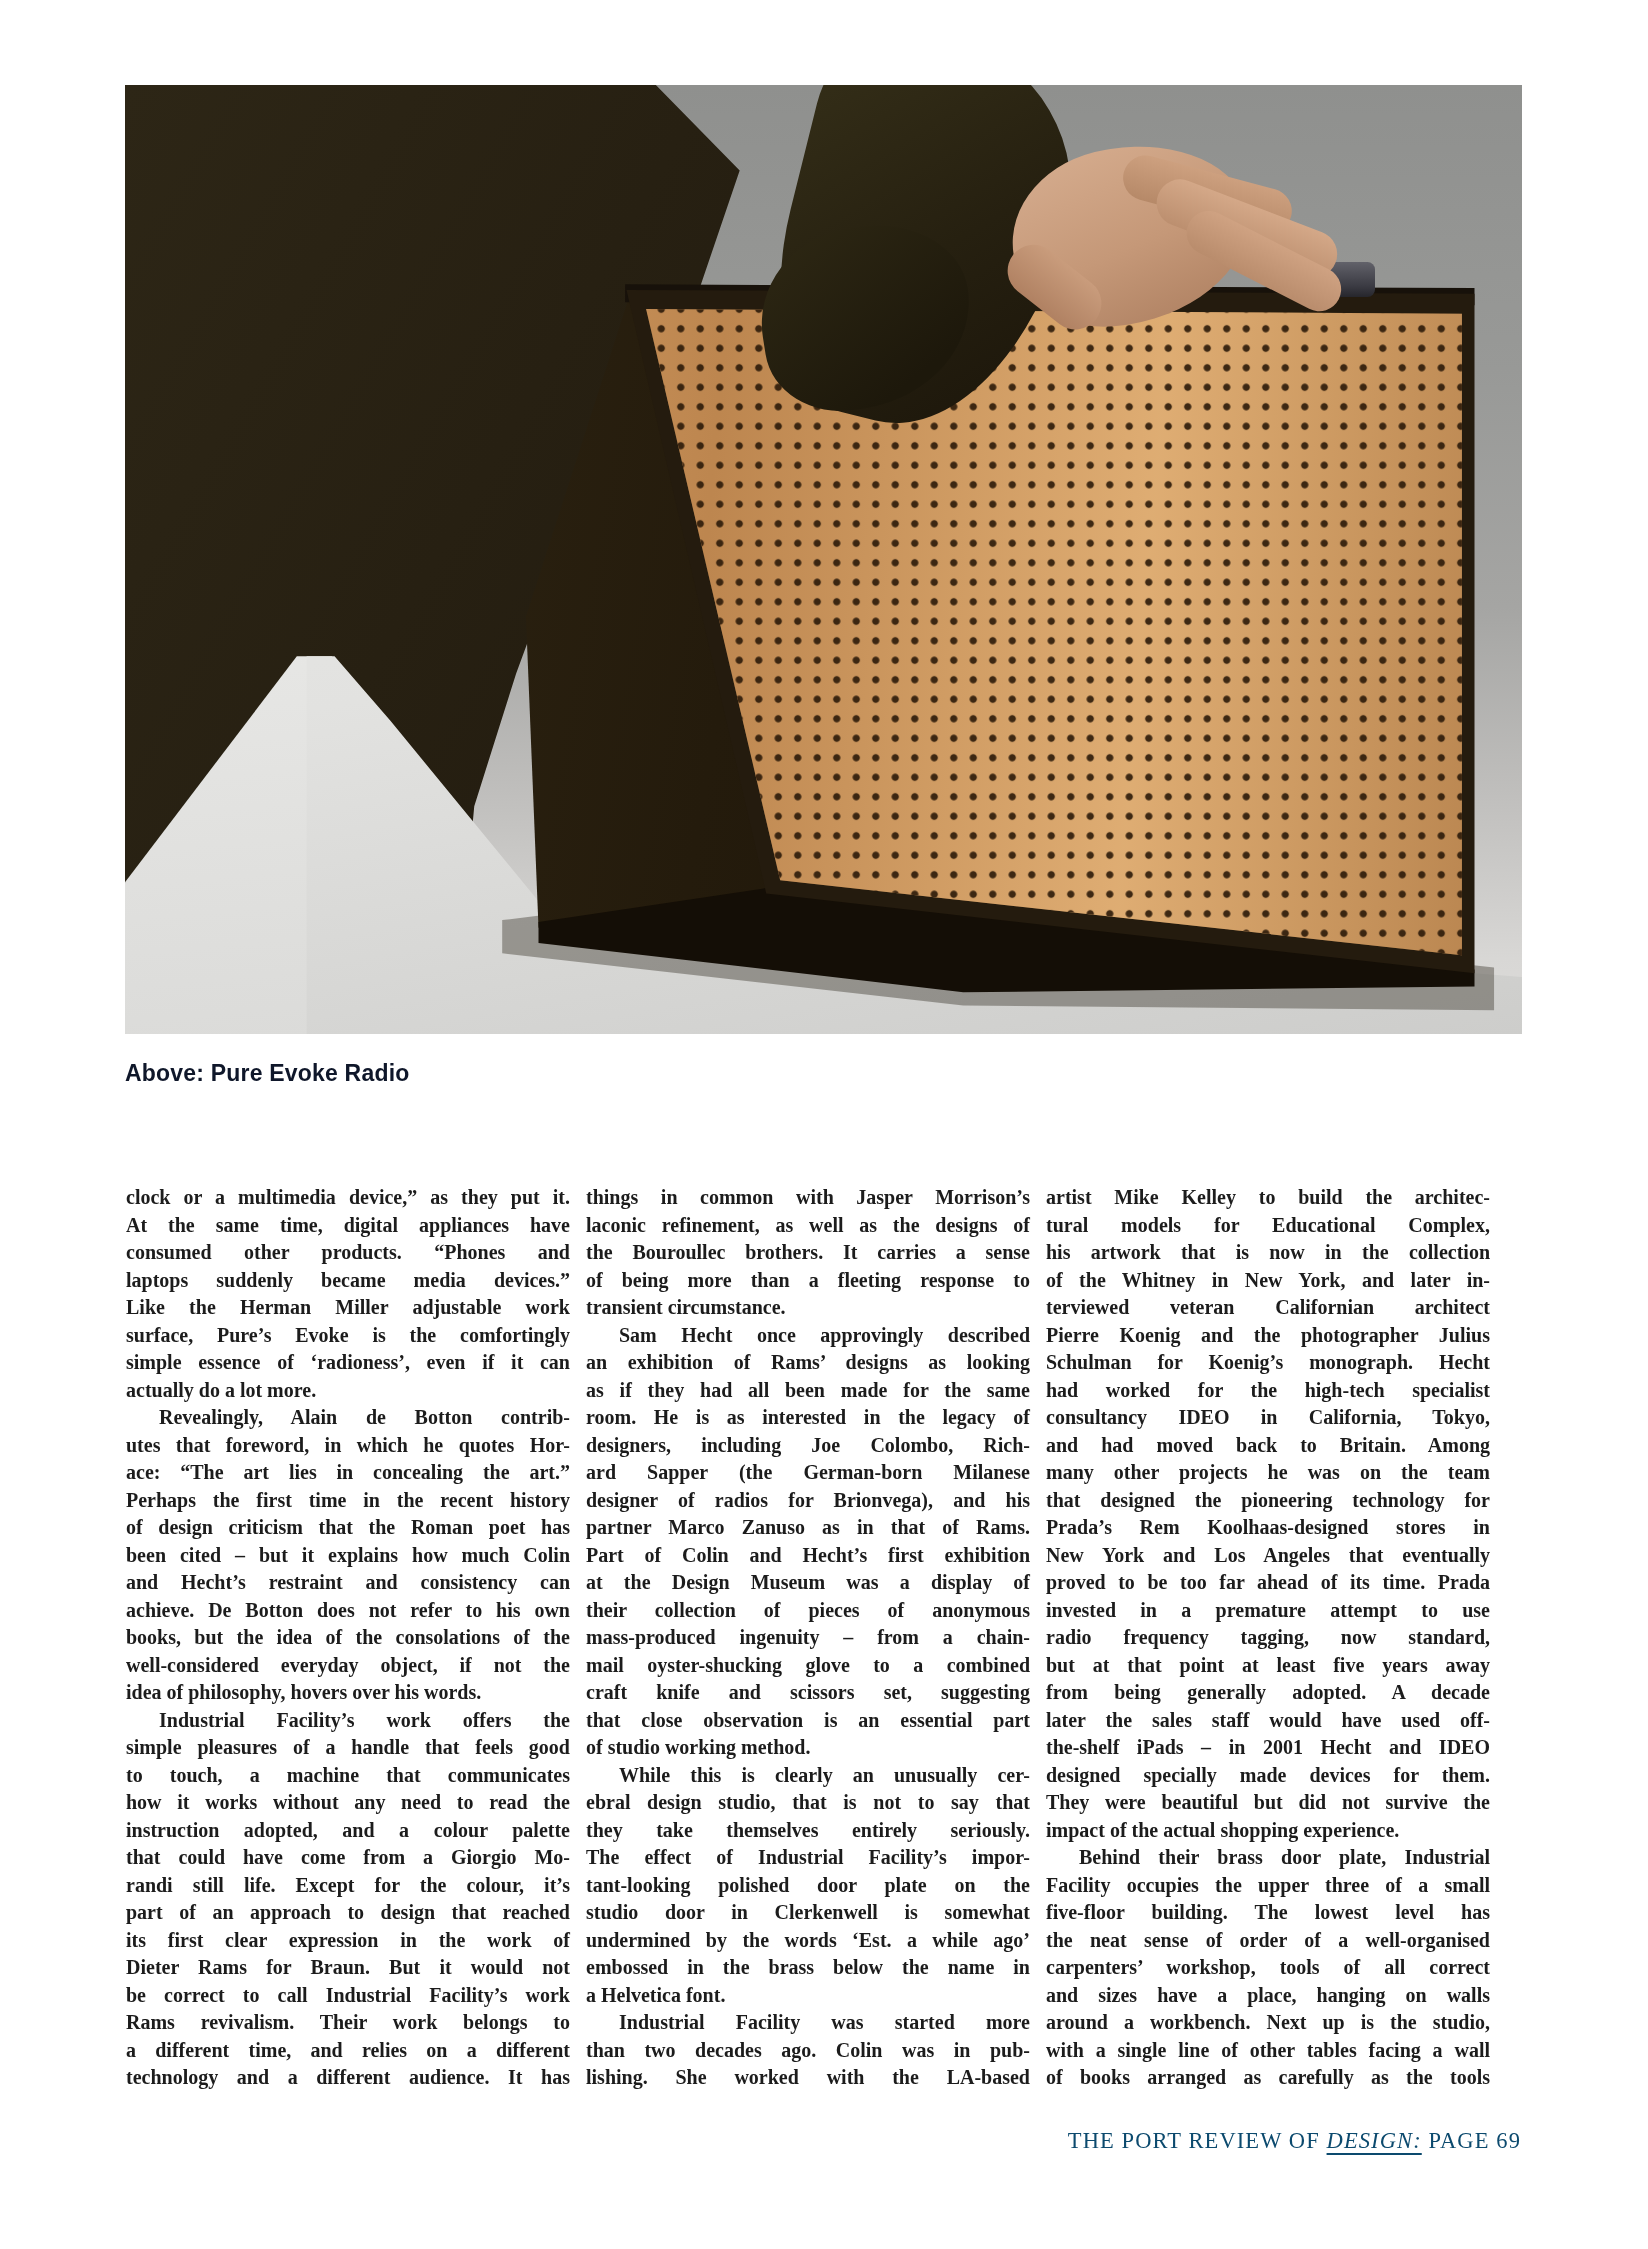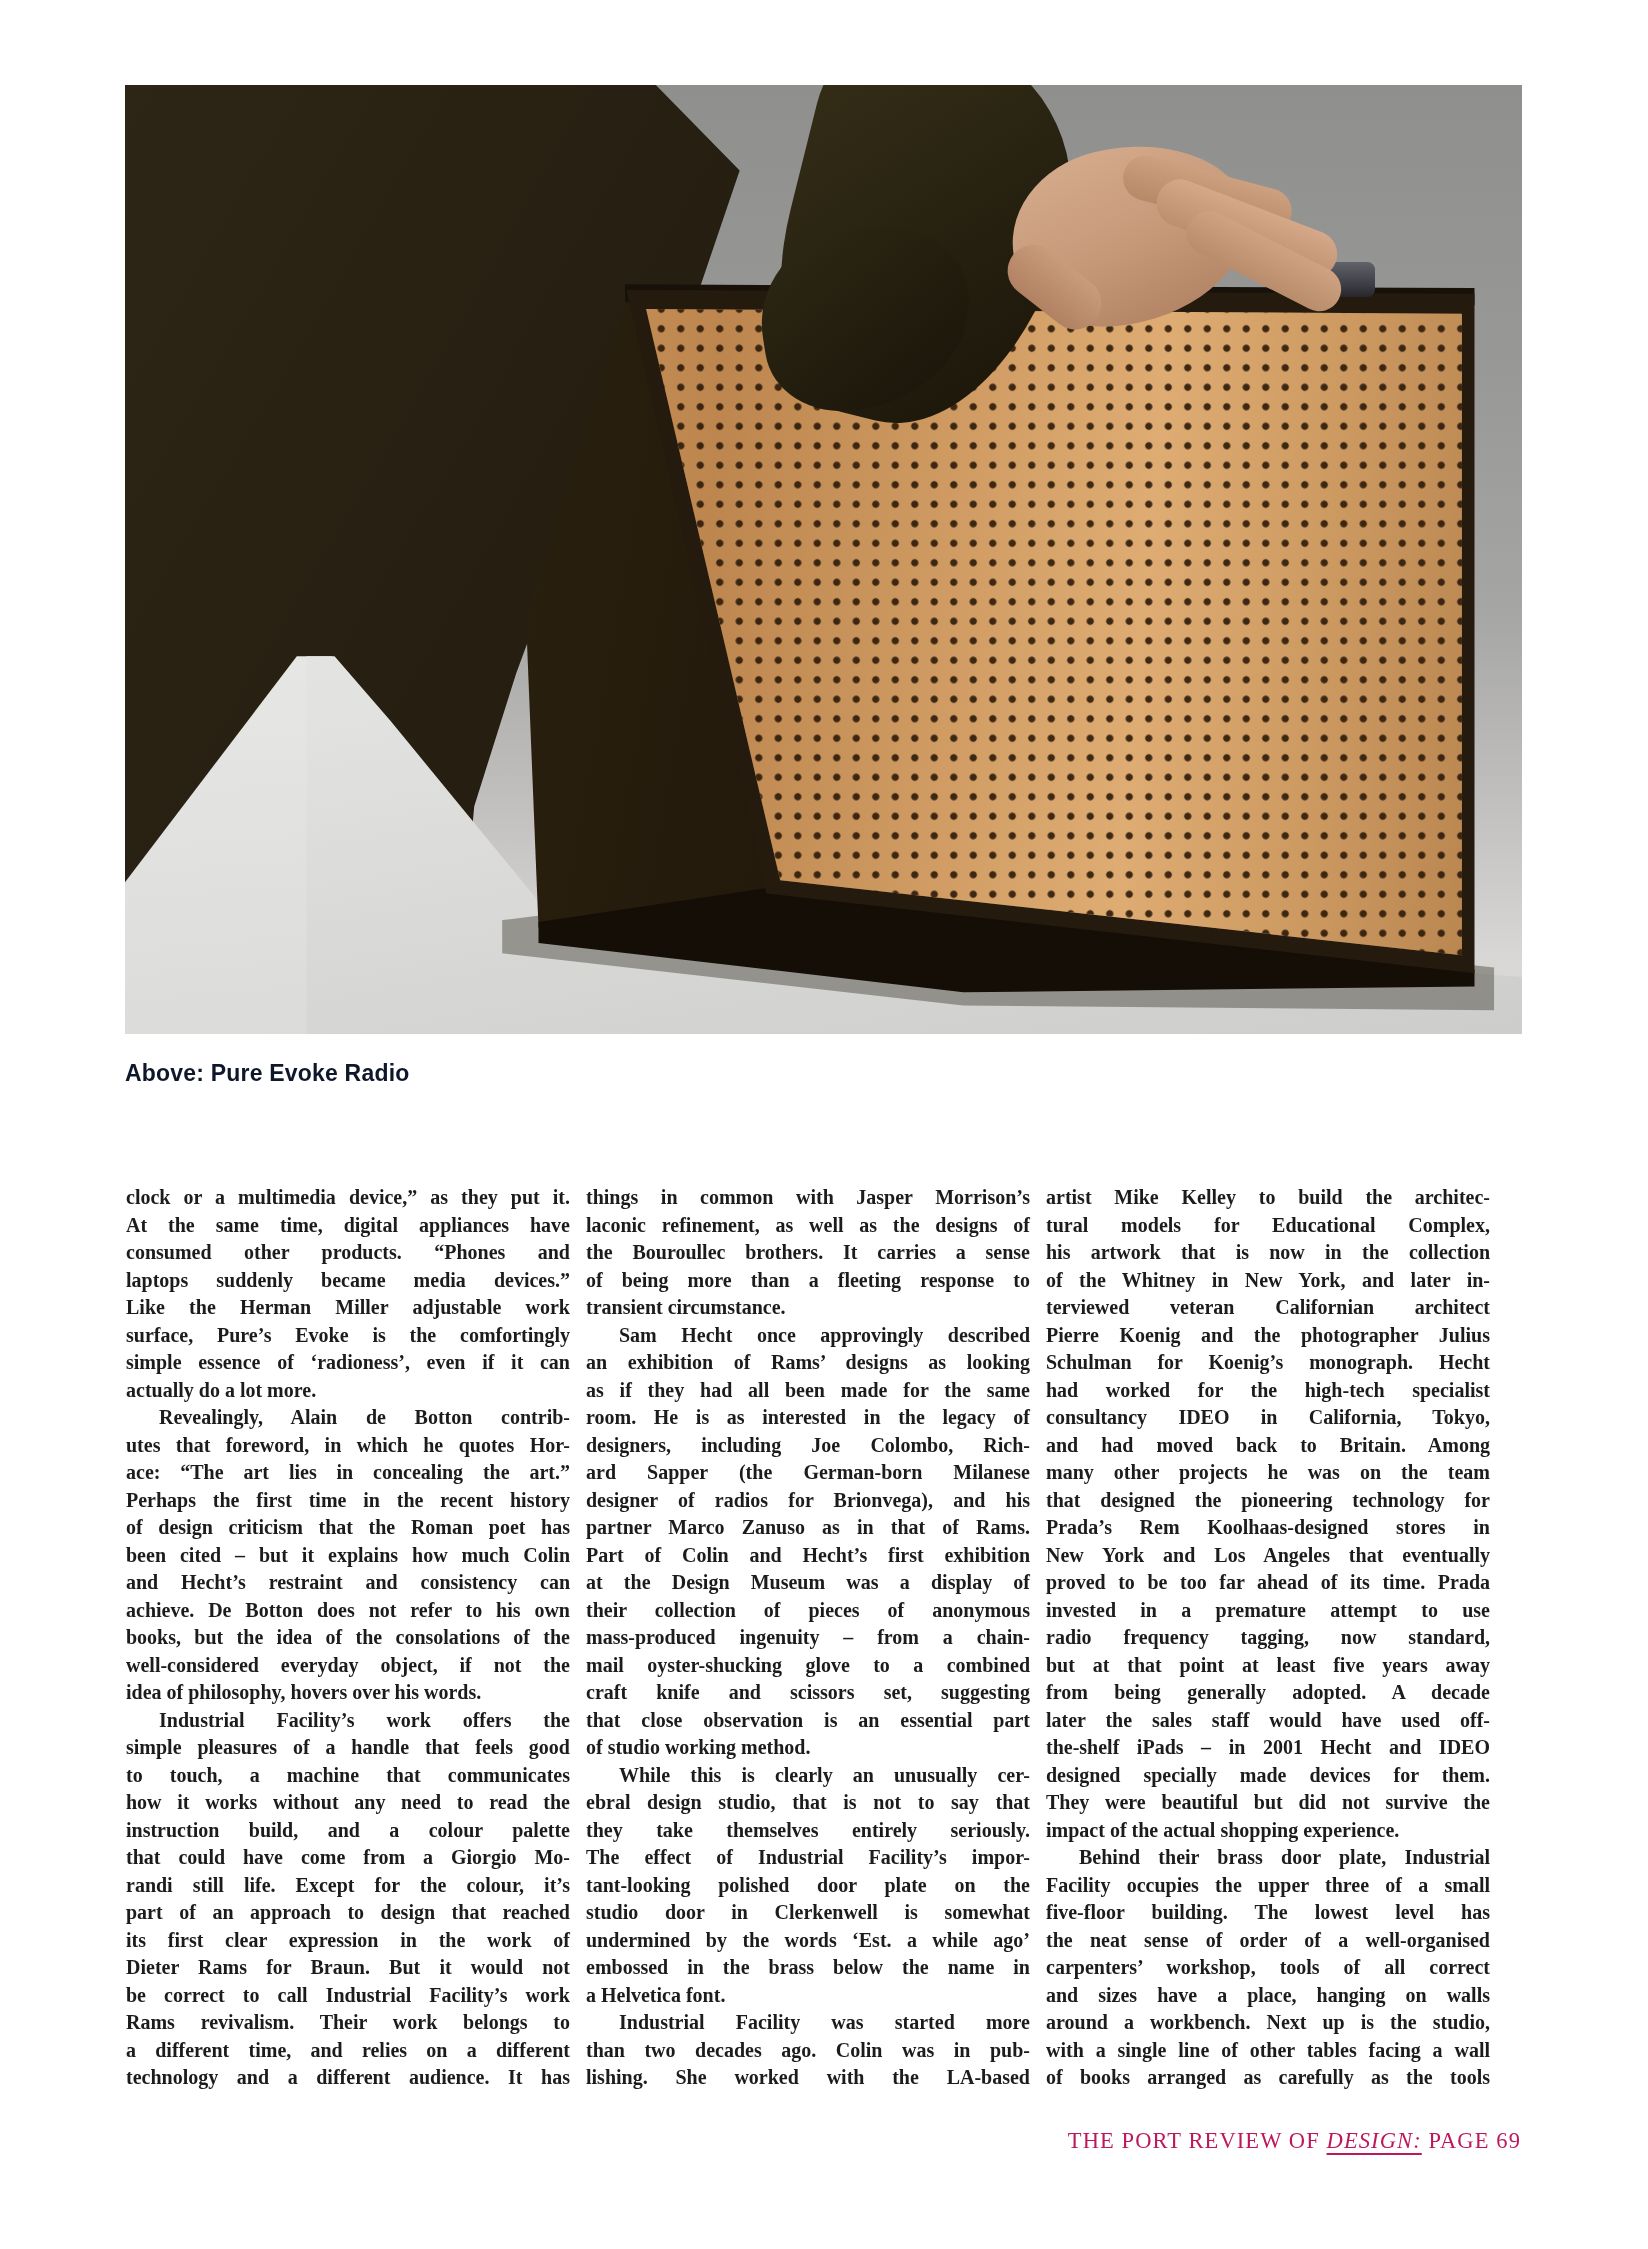--- a/index.html
+++ b/index.html
@@ -99,21 +99,21 @@
     font-size:20px;line-height:27.5px;white-space:normal;
     text-align:justify;text-align-last:justify;
     color:#1c1c1c;
   }
   .line.last{text-align-last:left;}
   .line.indent{text-indent:33px;}
   
   .footer{
     position:absolute;right:128px;top:2128px;
     font-family:"Liberation Serif", serif;font-size:22.5px;letter-spacing:1.1px;
-    color:#be185d;white-space:nowrap;
+    color:#0c4a6e;white-space:nowrap;
   }
   .footer .mag{
     font-style:italic;text-decoration:underline;
     text-decoration-thickness:1.5px;text-underline-offset:4.5px;
   }
 </style>
 </head>
 <body>
 
 <div class="photo">
@@ -156,21 +156,21 @@
       <div class="line">been cited – but it explains how much Colin</div>
       <div class="line">and Hecht’s restraint and consistency can</div>
       <div class="line">achieve. De Botton does not refer to his own</div>
       <div class="line">books, but the idea of the consolations of the</div>
       <div class="line">well-considered everyday object, if not the</div>
       <div class="line last">idea of philosophy, hovers over his words.</div>
       <div class="line indent">Industrial Facility’s work offers the</div>
       <div class="line">simple pleasures of a handle that feels good</div>
       <div class="line">to touch, a machine that communicates</div>
       <div class="line">how it works without any need to read the</div>
-      <div class="line">instruction build, and a colour palette</div>
+      <div class="line">instruction adopted, and a colour palette</div>
       <div class="line">that could have come from a Giorgio Mo-</div>
       <div class="line">randi still life. Except for the colour, it’s</div>
       <div class="line">part of an approach to design that reached</div>
       <div class="line">its first clear expression in the work of</div>
       <div class="line">Dieter Rams for Braun. But it would not</div>
       <div class="line">be correct to call Industrial Facility’s work</div>
       <div class="line">Rams revivalism. Their work belongs to</div>
       <div class="line">a different time, and relies on a different</div>
       <div class="line">technology and a different audience. It has</div>
     </div>

